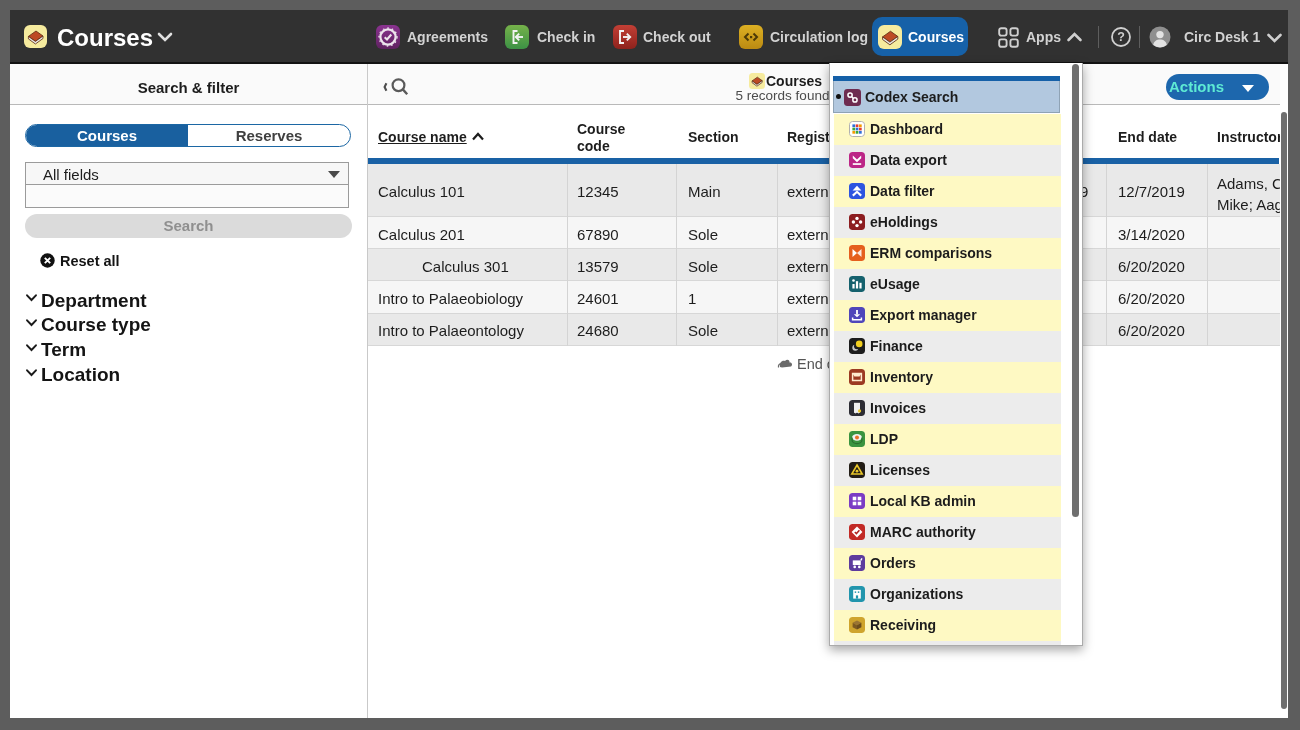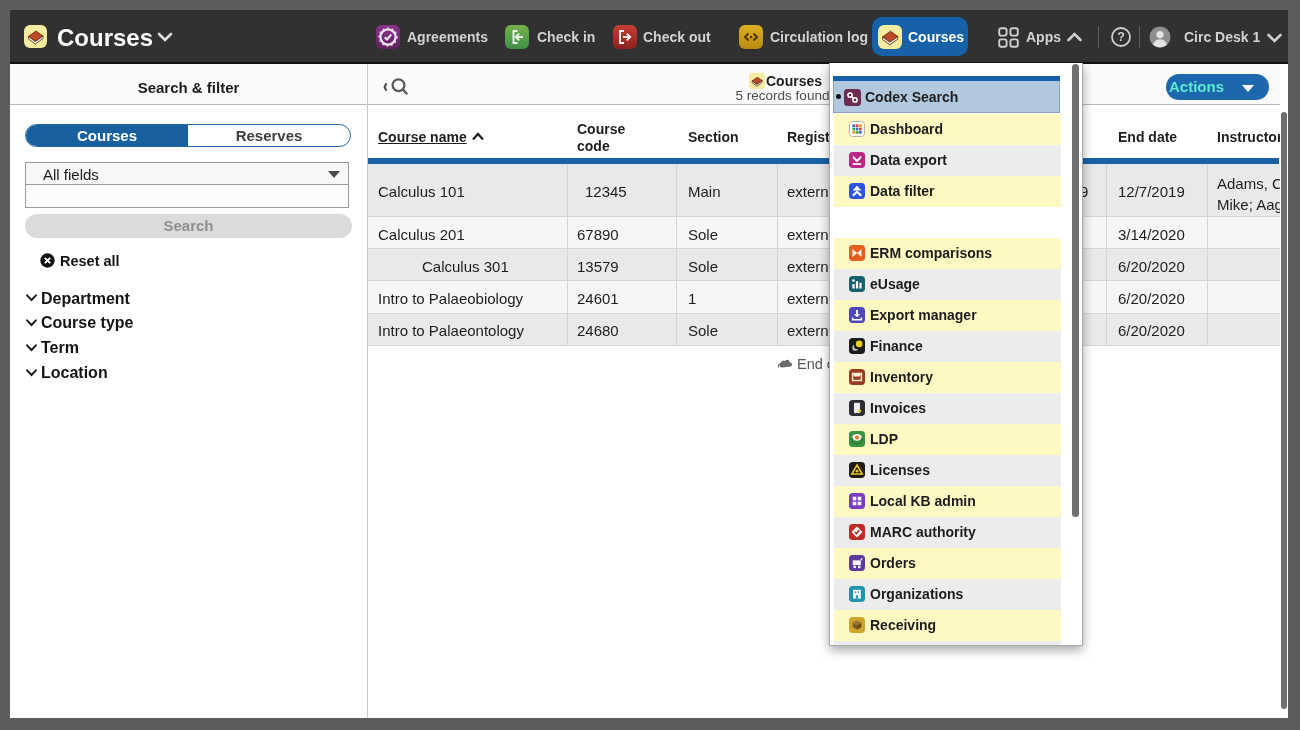--- a/index.html
+++ b/index.html
@@ -6,21 +6,21 @@
   html,body { width:1300px; height:730px; overflow:hidden; }
   body { background:#5d5d5d; font-family:"Liberation Sans", sans-serif; position:relative; }
   .abs { position:absolute; }
   #win { position:absolute; left:10px; top:10px; width:1278px; height:708px; background:#fff; box-shadow:0 2px 12px rgba(0,0,0,.4); }
   #hdr { position:absolute; left:10px; top:10px; width:1278px; height:54px; background:#313131; border-bottom:2px solid #121212; z-index:20; box-sizing:border-box; }
   .navlbl { position:absolute; font-size:14px; font-weight:bold; color:#d2d2d2; top:29px; }
   .ico24 { position:absolute; width:24px; height:24px; top:25px; border-radius:6px; }
   .sep { position:absolute; width:1px; top:26px; height:22px; background:#5e5e5e; }
   
   .strip { position:absolute; top:63px; height:42px; background:#fafafa; border-bottom:1px solid #b9b9b9; z-index:2; }
-  .fltrow { position:absolute; left:41px; font-size:16px; font-weight:bold; color:#141414; }
+  .fltrow { position:absolute; left:41px; font-size:19px; font-weight:bold; color:#141414; }
   .chev { position:absolute; left:25px; width:13px; height:8px; }
   
   .row { position:absolute; left:368px; width:912px; border-bottom:1px solid #d7d7d7; }
   .cell { position:absolute; font-size:15px; color:#1d1d1d; white-space:nowrap; }
   .hcell { position:absolute; font-size:14px; font-weight:bold; color:#1d1d1d; white-space:nowrap; }
   .vline { position:absolute; width:1px; top:164px; height:182px; background:#d4d4d4; z-index:1; }
   
   #menu { position:absolute; left:829px; top:63px; width:254px; height:583px; background:#fff; border:1px solid #ababab; border-top:none; box-shadow:0 4px 10px rgba(0,0,0,.35); z-index:30; }
   .mitem { position:absolute; left:4px; width:227px; height:31px; }
   .mlbl { position:absolute; left:36px; top:7px; font-size:14px; font-weight:bold; color:#1c1c1c; white-space:nowrap; }
@@ -202,21 +202,21 @@
 <div class="row" style="top:314px; height:32px; background:#e9e9e9;"></div>
 
 <div class="vline" style="left:567px;"></div>
 <div class="vline" style="left:676px;"></div>
 <div class="vline" style="left:777px;"></div>
 <div class="vline" style="left:887px;"></div>
 <div class="vline" style="left:1106px;"></div>
 <div class="vline" style="left:1207px;"></div>
 
 <div class="cell" style="left:378px; top:183px;">Calculus 101</div>
-<div class="cell" style="left:577px; top:183px;margin-left:8px;">12345</div>
+<div class="cell" style="left:577px; top:183px;">12345</div>
 <div class="cell" style="left:688px; top:183px;">Main</div>
 <div class="cell" style="left:787px; top:183px;">external system</div>
 <div class="cell" style="left:1080px; top:183px;">9</div>
 <div class="cell" style="left:1118px; top:183px;">12/7/2019</div>
 <div class="cell" style="left:1217px; top:173px; line-height:21px;">Adams, Charles;<br>Mike; Aagard, M</div>
 
 <div class="cell" style="left:378px; top:225.5px;">Calculus 201</div>
 <div class="cell" style="left:577px; top:225.5px;">67890</div>
 <div class="cell" style="left:688px; top:225.5px;">Sole</div>
 <div class="cell" style="left:787px; top:225.5px;">external system</div>
@@ -291,20 +291,30 @@
 
   <div class="mitem mlight" style="top:112.5px;">
       <svg class="mico" width="16" height="16" viewBox="0 0 16 16">
         <rect width="16" height="16" rx="3.2" fill="#2d55e0"></rect>
         <path d="M8 2.8 L12.4 7.4 H3.6 Z" fill="#fff"></path>
         <path d="M3.8 12.6 L8 8.8 L12.2 12.6" stroke="#fff" stroke-width="2.1" fill="none"></path>
       </svg>
       <div class="mlbl">Data filter</div>
     </div>
 
+  <div class="mitem mdark" style="top:143.5px;">
+      <svg class="mico" width="16" height="16" viewBox="0 0 16 16">
+        <rect width="16" height="16" rx="3.2" fill="#8c1d20"></rect>
+        <circle cx="8" cy="4.4" r="1.7" fill="#fff"></circle>
+        <circle cx="4.4" cy="8" r="1.7" fill="#fff"></circle>
+        <circle cx="11.6" cy="8" r="1.7" fill="#fff"></circle>
+        <circle cx="8" cy="11.6" r="1.7" fill="#fff"></circle>
+      </svg>
+      <div class="mlbl">eHoldings</div>
+    </div>
 
   <div class="mitem mlight" style="top:174.5px;">
       <svg class="mico" width="16" height="16" viewBox="0 0 16 16">
         <rect width="16" height="16" rx="3.2" fill="#e55f1e"></rect>
         <path d="M3.5 4 L8 8 L3.5 12 Z" fill="#fff"></path>
         <path d="M12.5 4 L8 8 L12.5 12 Z" fill="#fff" opacity="0.85"></path>
       </svg>
       <div class="mlbl">ERM comparisons</div>
     </div>
 

